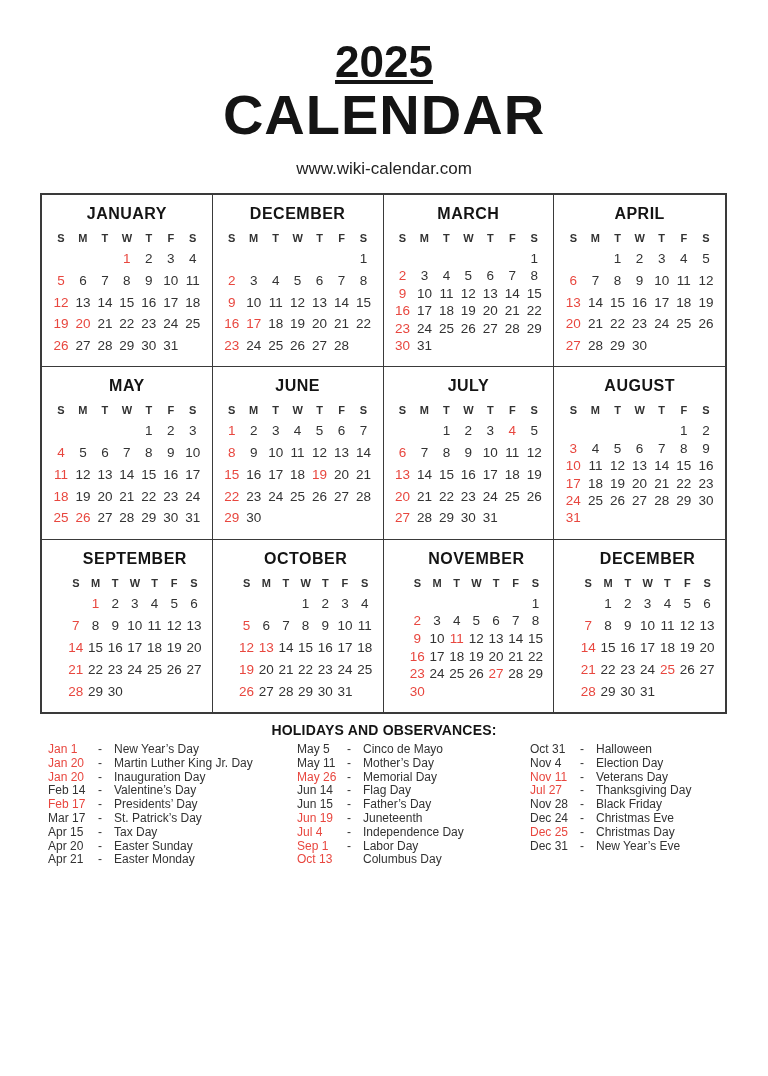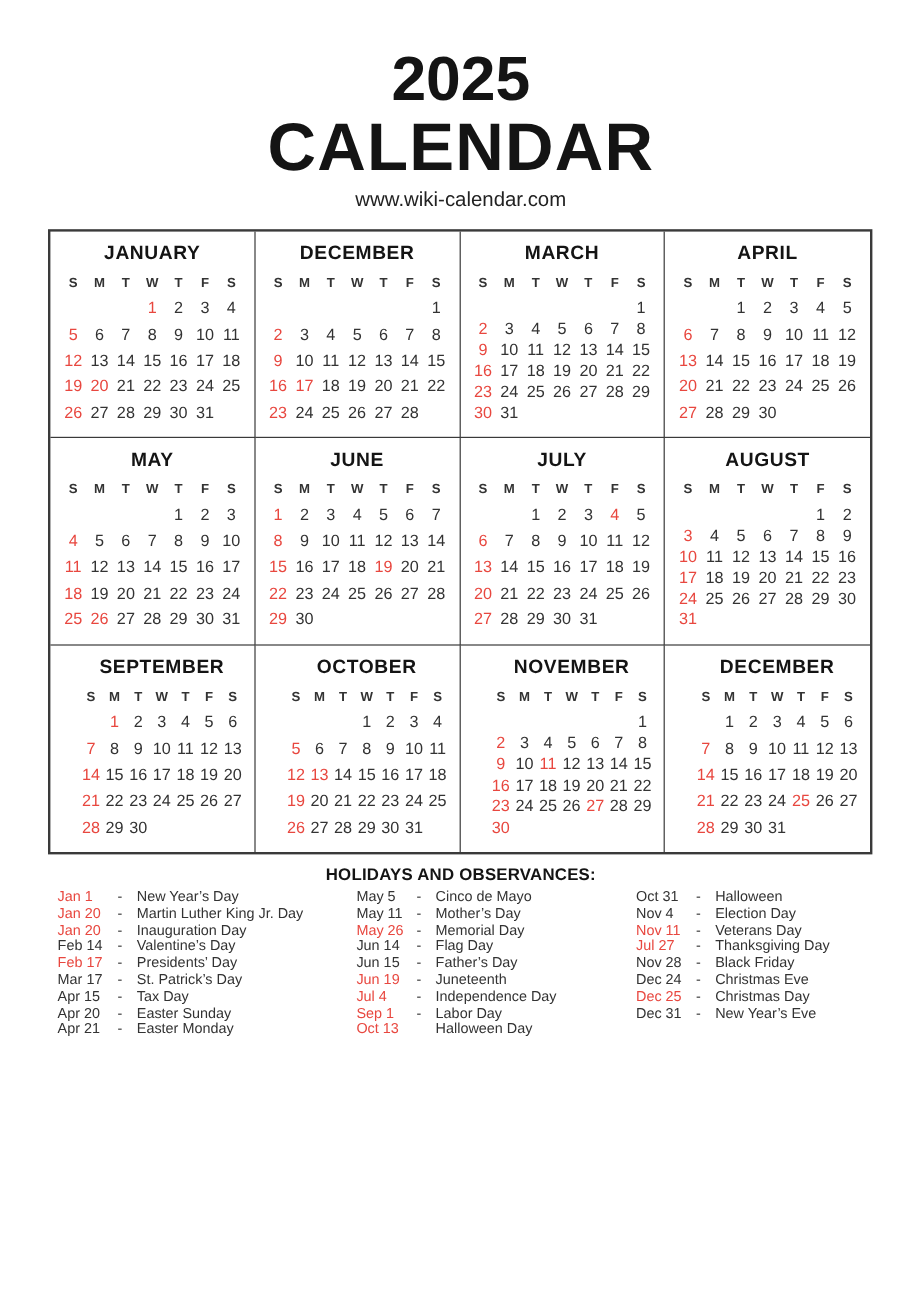--- a/index.html
+++ b/index.html
@@ -15,36 +15,37 @@
     height: 1076px;
     background: #ffffff;
     font-family: "Liberation Sans", sans-serif;
     color: var(--text-dark);
     overflow: hidden;
   }
   
   .header { text-align: center; }
   .year-title {
     margin: 40px 0 0;
-    font-size: 52px;
+    font-size: 44px;
     line-height: 1.0;
     font-weight: 800;
     letter-spacing: 0px;
     color: var(--text-black);
+    text-decoration: underline;
   }
   .page-title {
     margin: 3px 0 0;
     font-size: 56px;
     line-height: 1.0;
     font-weight: 800;
     letter-spacing: 1px;
     color: var(--text-black);
   }
   .site-url {
-    margin-top: 6px;
+    margin-top: 16px;
     font-size: 17px;
     color: #222222;
   }
   
   .months-grid {
     width: 687px;
     height: 521px;
     margin: 14px 0 0 40px;
     border: 2px solid var(--border);
     display: grid;
@@ -956,21 +957,21 @@
             <span class="h-name">Independence Day</span>
           </div>
           <div class="holiday-row">
             <span class="h-date red">Sep 1</span>
             <span class="h-dash">-</span>
             <span class="h-name">Labor Day</span>
           </div>
           <div class="holiday-row">
             <span class="h-date red">Oct 13</span>
             <span class="h-dash"></span>
-            <span class="h-name">Halloween Day</span>
+            <span class="h-name">Columbus Day</span>
           </div>
         </div>
         <div class="holiday-col">
           <div class="holiday-row">
             <span class="h-date">Oct 31</span>
             <span class="h-dash">-</span>
             <span class="h-name">Halloween</span>
           </div>
           <div class="holiday-row">
             <span class="h-date">Nov 4</span>

